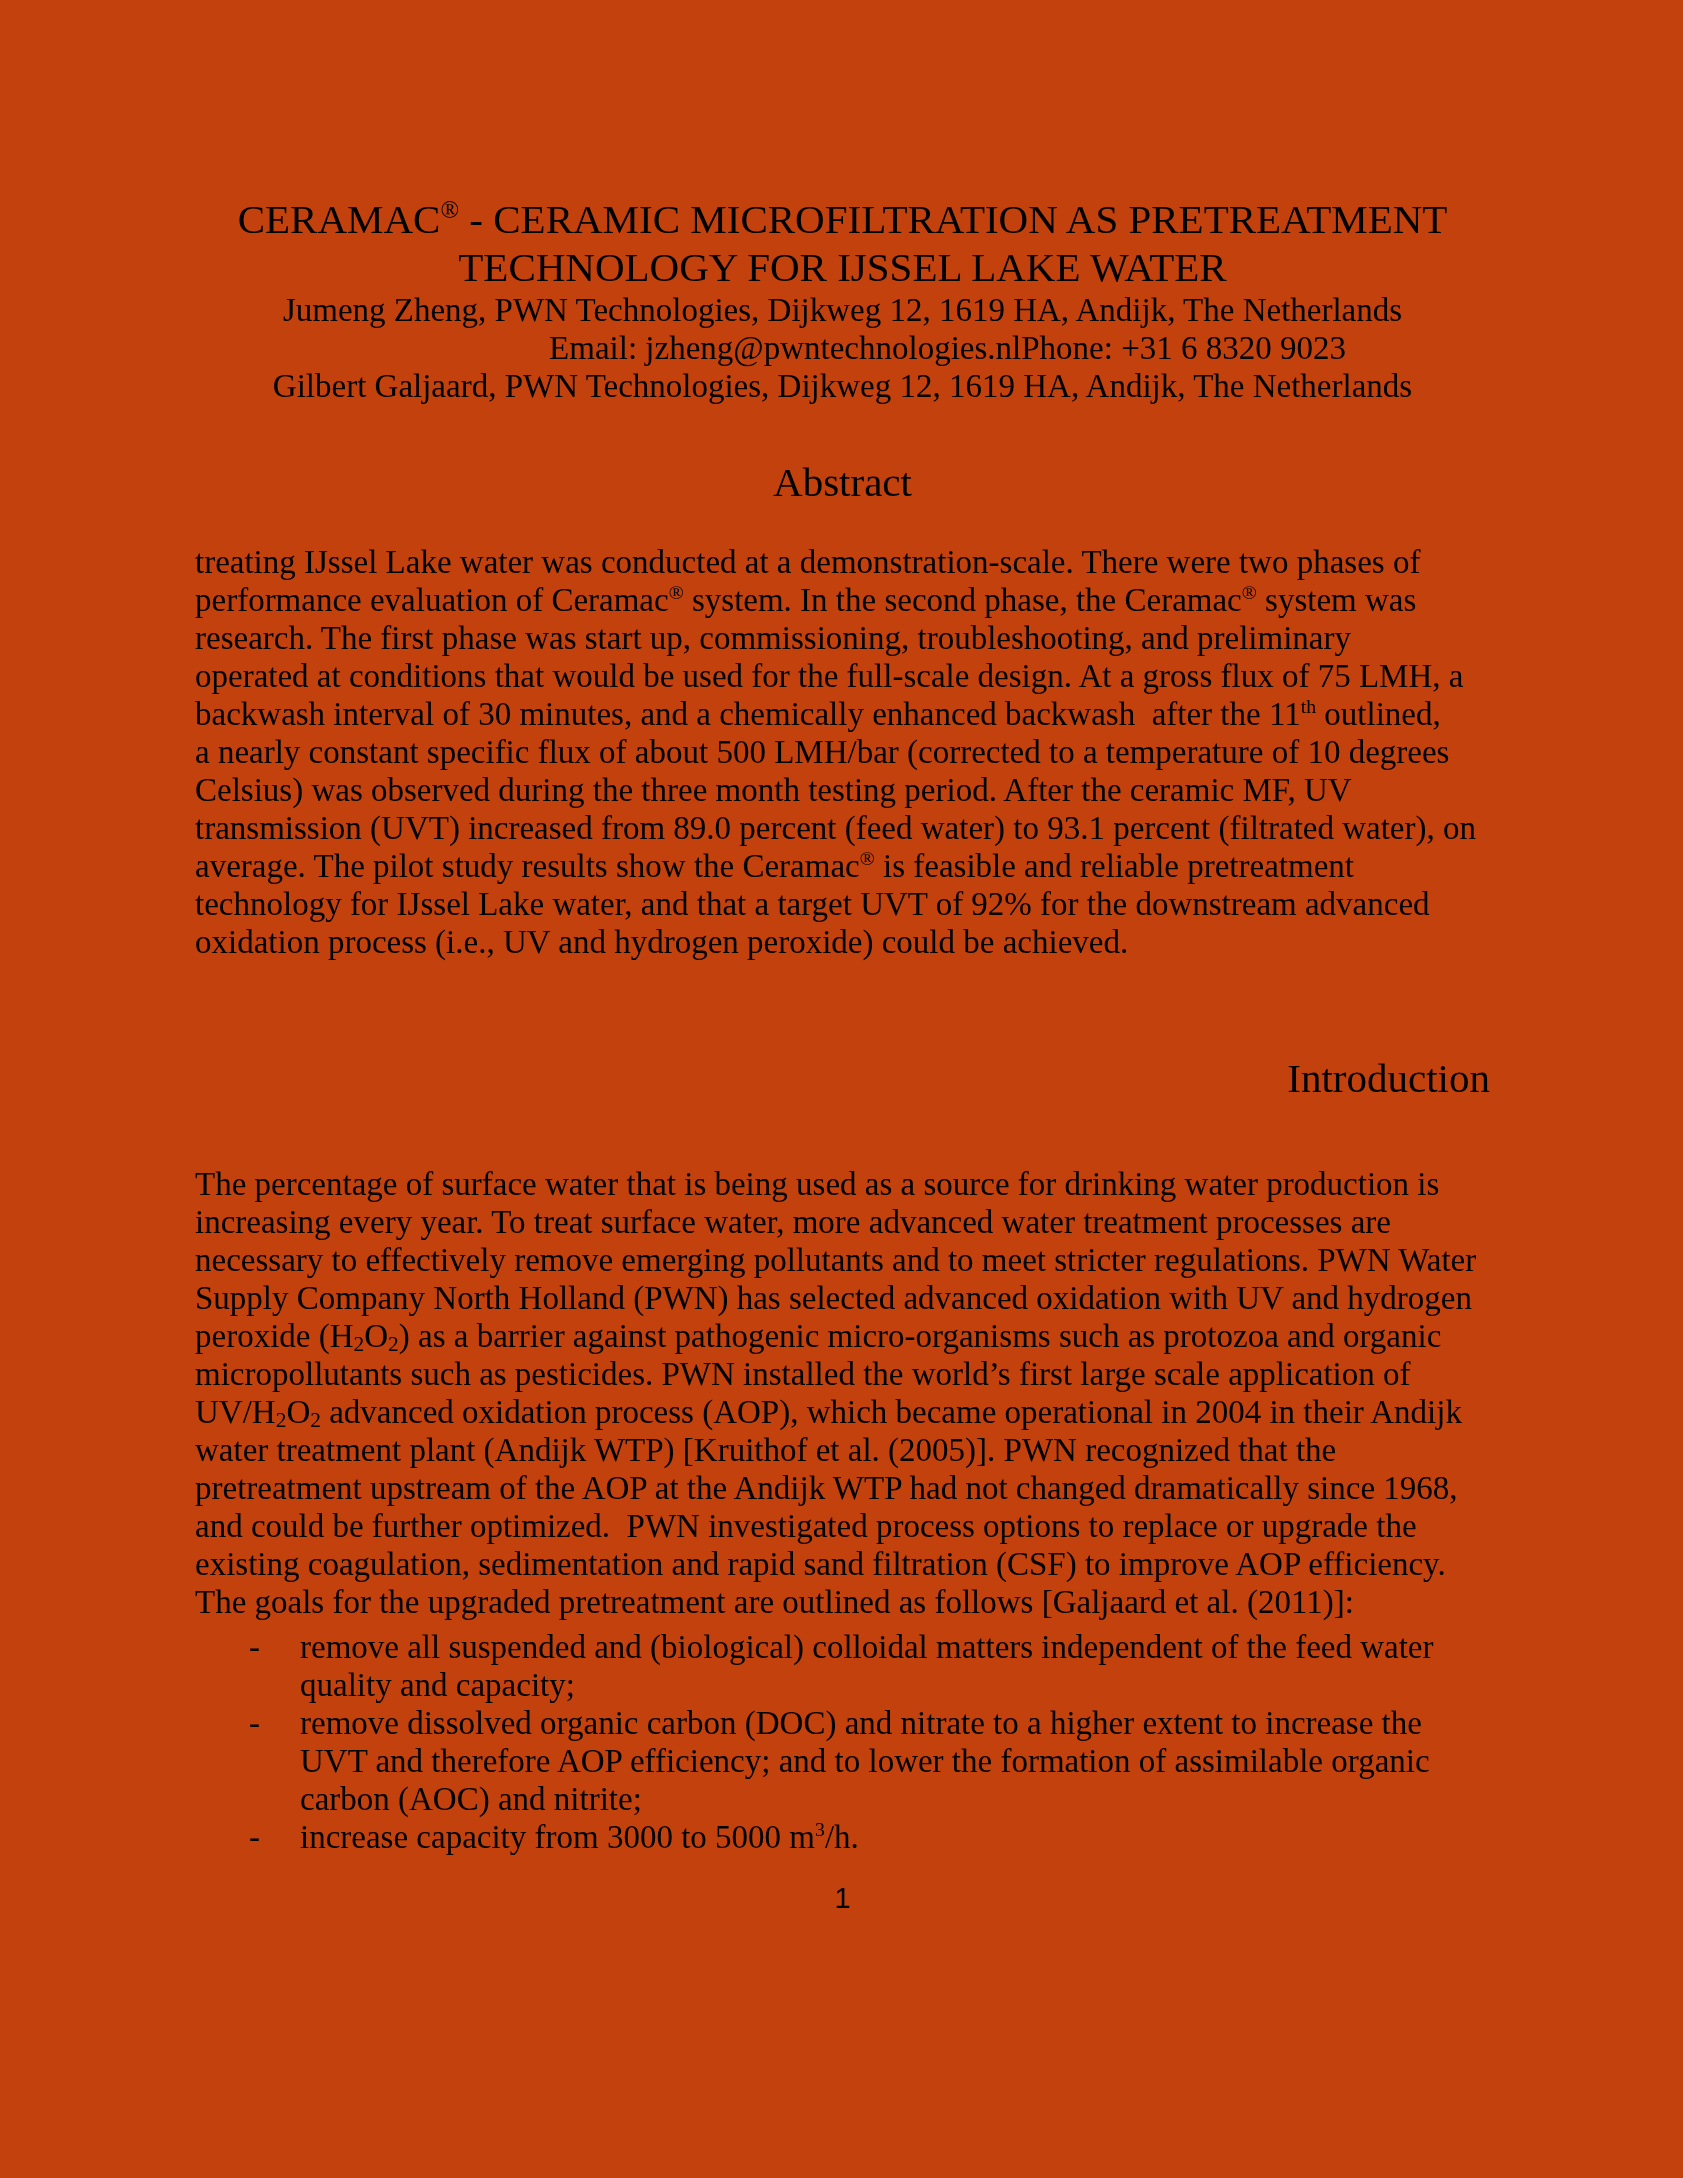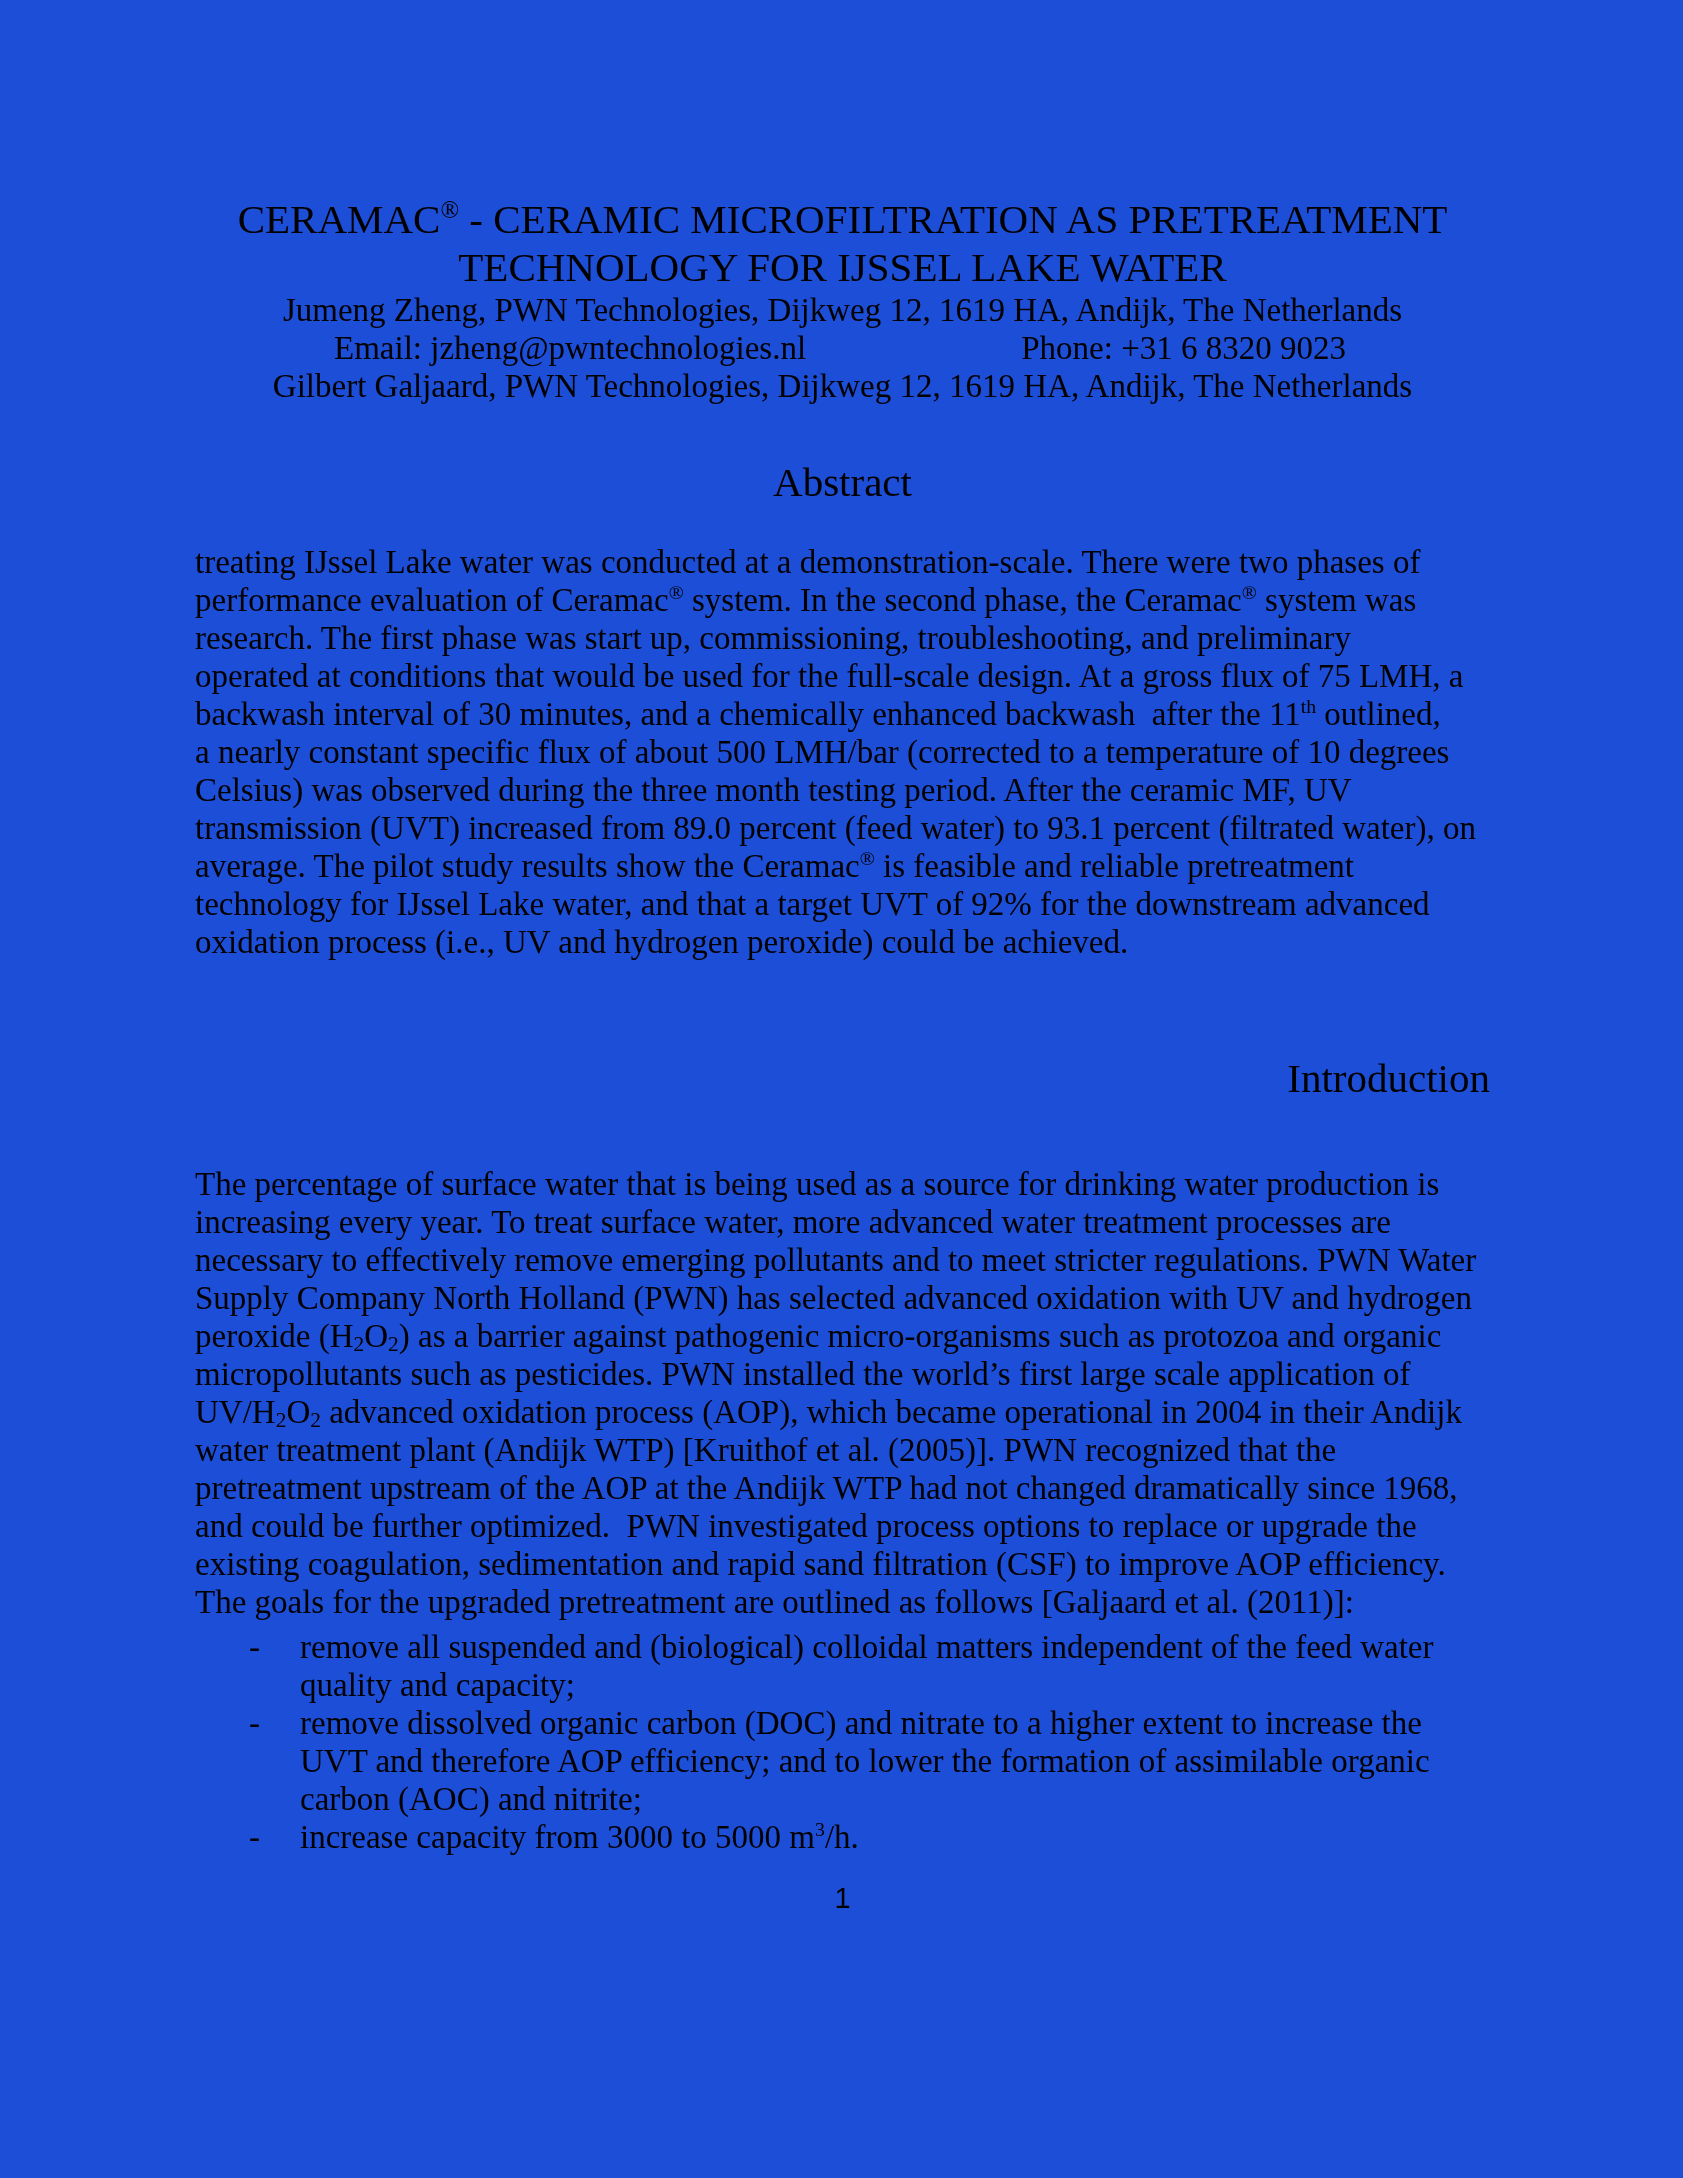--- a/index.html
+++ b/index.html
@@ -1,31 +1,31 @@
 <!DOCTYPE html>
 <html><head>
 <meta charset="utf-8">
 <style>
   html,body{margin:0;padding:0;background:#ffffff;}
   .page{
     position:relative;
     width:1683px;height:2178px;
-    background:#1d4ed8;color:#000000;
+    background:#c2410c;color:#000000;
     font-family:"Liberation Serif",serif;
     font-size:33px;line-height:38px;
     overflow:hidden;
   }
   .content{padding:195px 193px 0 195px;}
   .tline{white-space:pre;}
   sup{font-size:60%;vertical-align:super;line-height:0;}
   sub{font-size:65%;vertical-align:-0.18em;line-height:0;}
 
   .title{font-size:41px;line-height:48px;text-align:center;}
   .authors{text-align:center;}
-  .contact-row{display:flex;justify-content:space-between;padding-left:139px;padding-right:144px;}
+  .contact-row{display:flex;justify-content:flex-end;padding-left:139px;padding-right:144px;}
 
   .section-heading{font-size:41px;line-height:48px;text-align:center;}
   #abstract-heading{margin-top:53px;}
   #intro-heading{margin-top:93px;text-align:right;}
 
   .para{margin-top:37px;}
   #intro-para{margin-top:63px;}
 
   .bullets{margin-top:7px;}
   .bullet-item{position:relative;padding-left:105px;}

